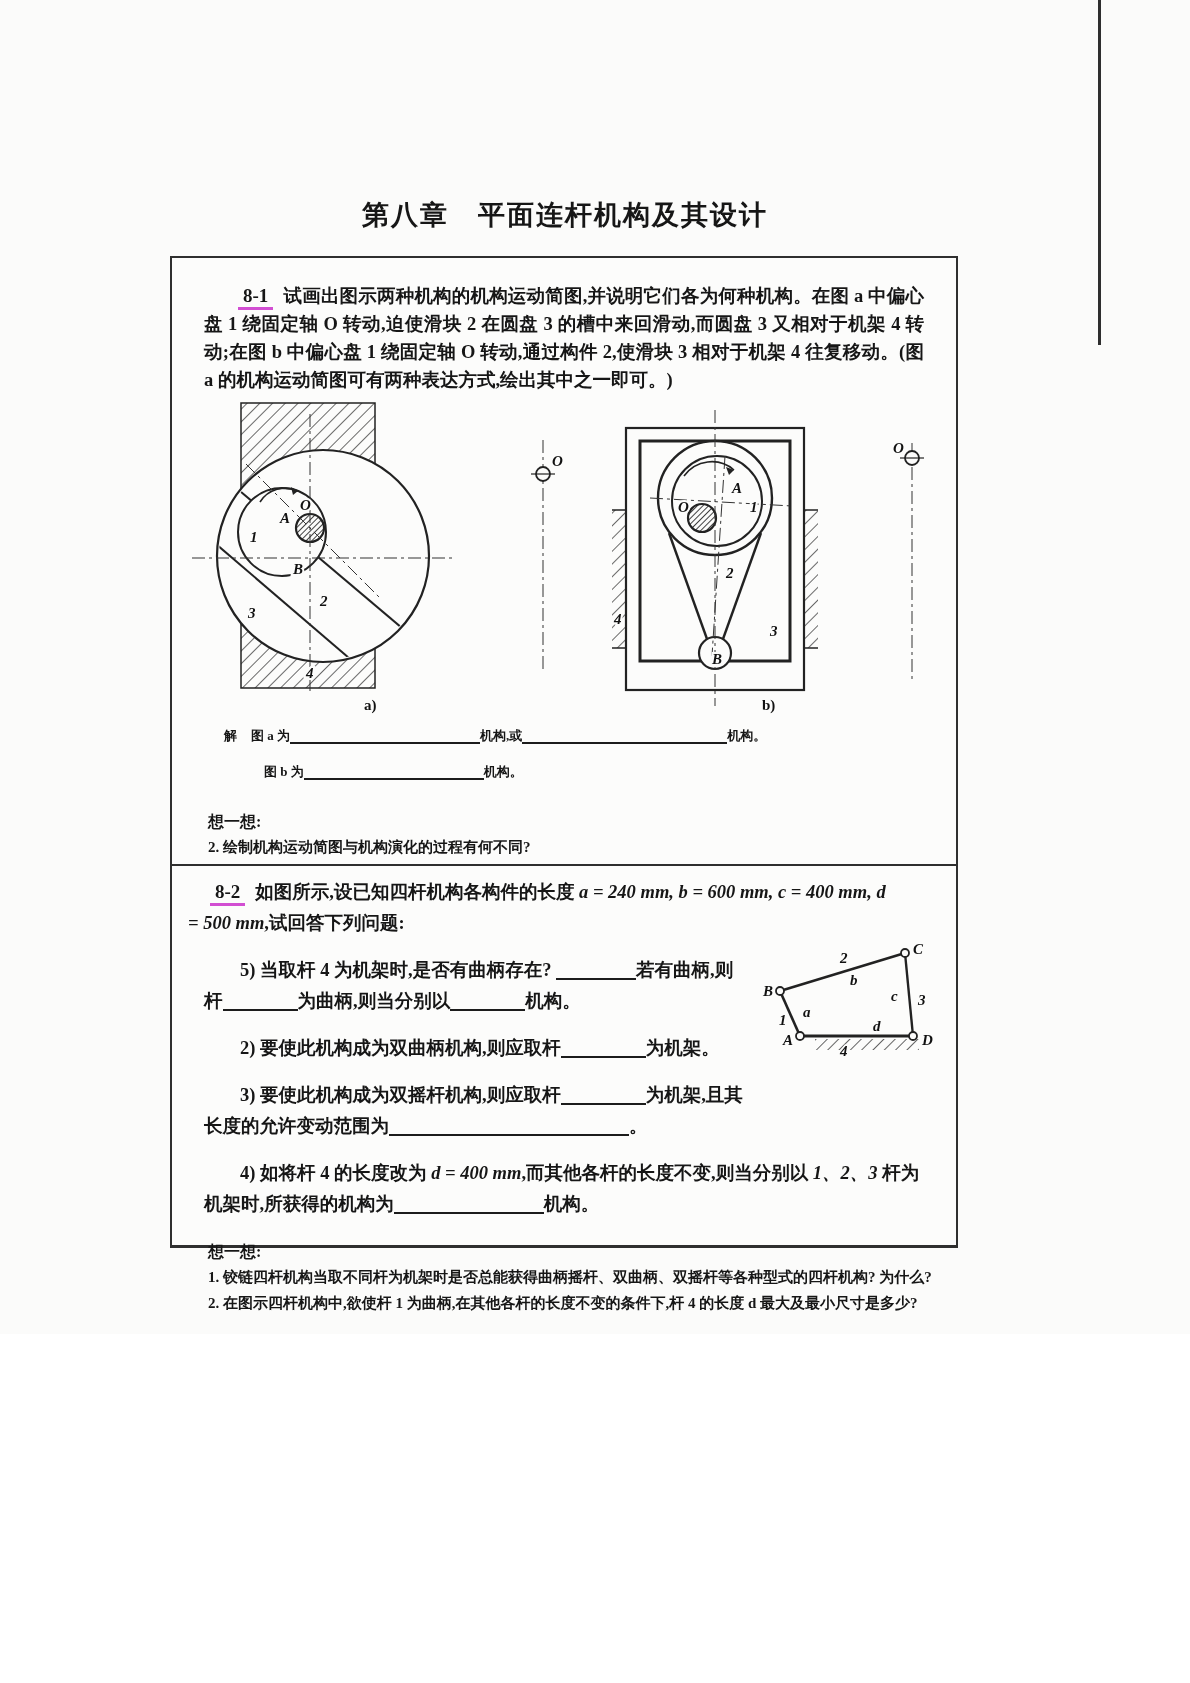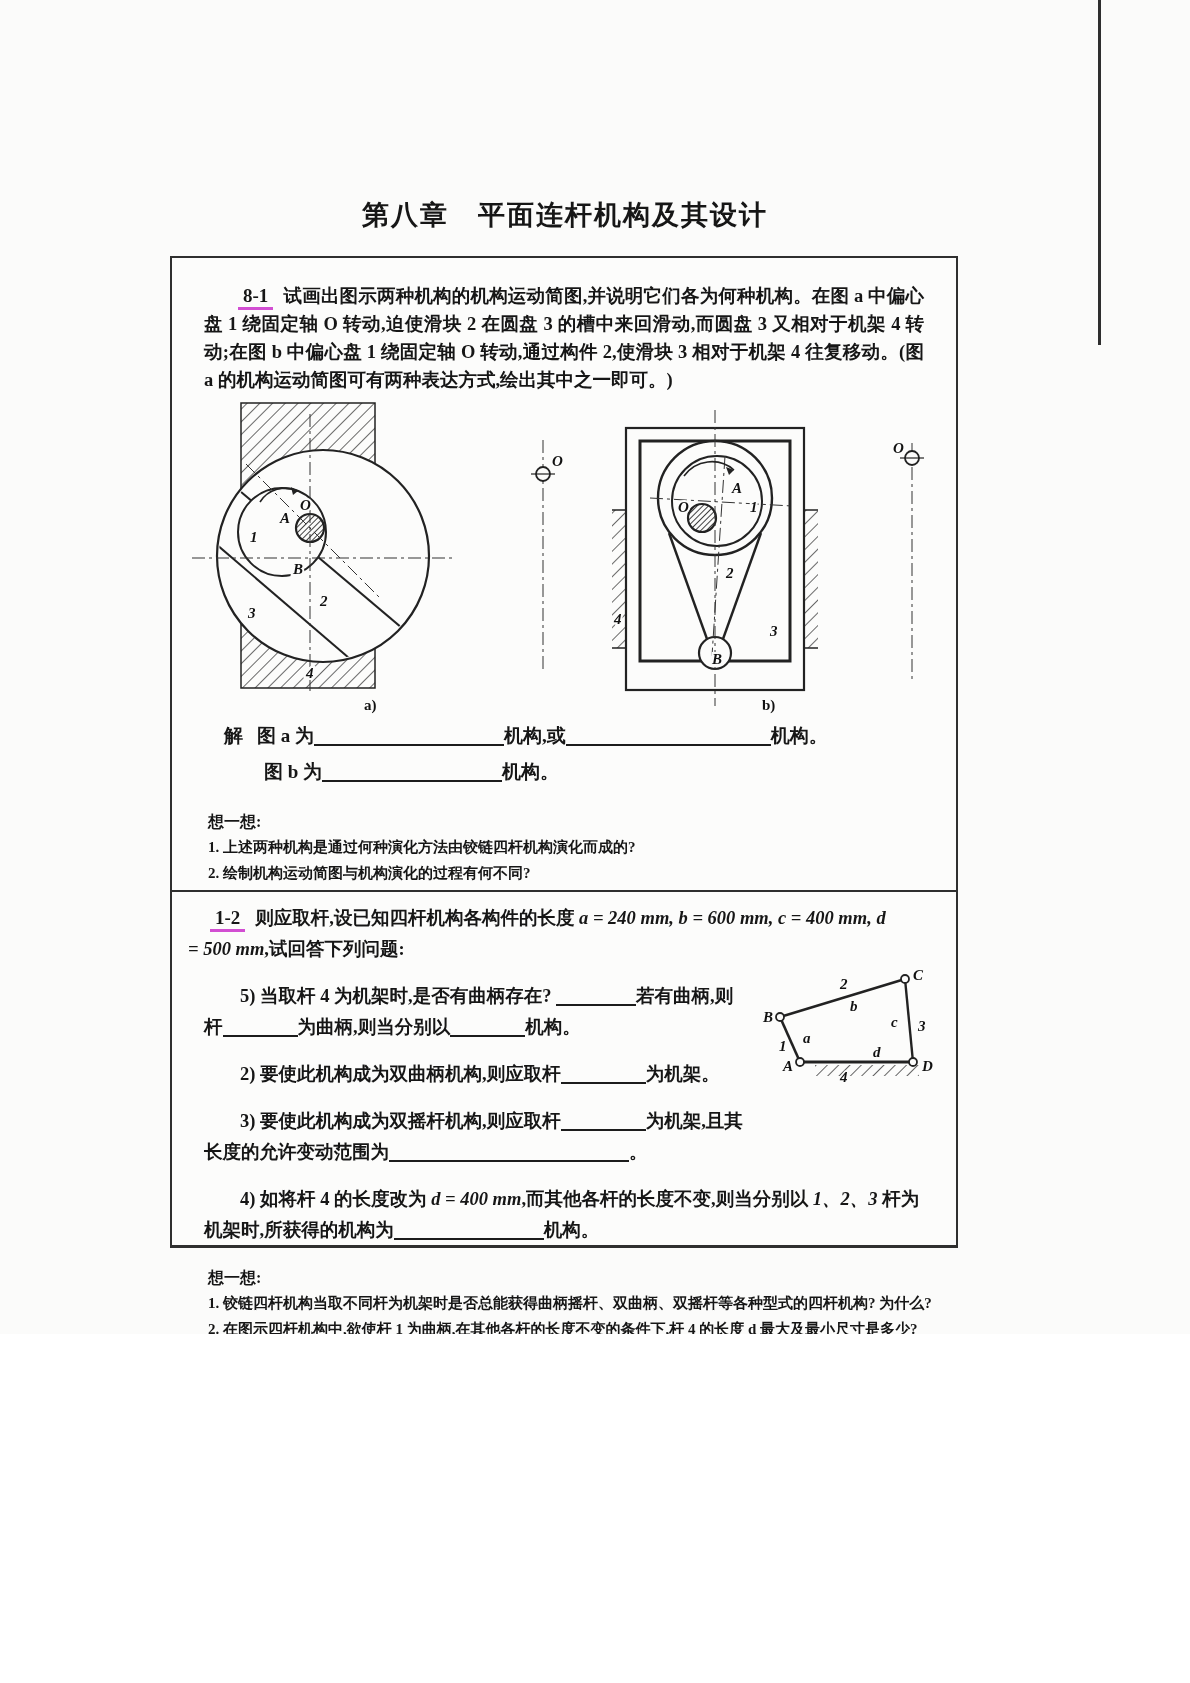--- a/index.html
+++ b/index.html
@@ -11,21 +11,21 @@
   .box{position:absolute;left:170px;top:256px;width:788px;height:992px;
        border:2px solid #2f2f2f;border-bottom-width:3px;box-sizing:border-box;background:#fcfcfb;}
   .sec{padding:8px 16px 4px 16px;}
   .sec2{border-top:2px solid #2f2f2f;padding:10px 16px 6px 16px;}
   p{margin:16px;}
   .stmt{font-size:18.5px;line-height:28px;text-align:justify;font-weight:bold;text-indent:34px;margin-bottom:4px;}
   .num{font-weight:bold;font-size:19px;border-bottom:3px solid #d24ed2;padding:0 5px 1px 5px;margin-right:10px;}
   .figrow{position:relative;height:320px;}
   .figa{position:absolute;left:0;top:0;}
   .figb{position:absolute;left:424px;top:0;}
-  .sol{font-size:19px;line-height:36px;font-weight:bold;margin-left:36px;}
+  .sol{font-size:13px;line-height:36px;font-weight:bold;margin-left:36px;}
   .sol-label{margin-right:14px;}
   .sol-line2{margin-left:40px;}
   .bl{display:inline-block;border-bottom:2px solid #1c1c1c;height:22px;vertical-align:-4px;}
   .w190{width:190px;} .w205{width:205px;} .w180{width:180px;}
   .w80{width:80px;} .w75{width:75px;} .w85{width:85px;} .w240{width:240px;} .w150{width:150px;}
   .think{margin-top:20px;}
   .think-label{font-size:16px;font-weight:bold;line-height:24px;margin-left:20px;}
   .think-item{font-size:15px;font-weight:bold;line-height:26px;margin-left:20px;}
   .line{font-size:18.5px;line-height:31px;font-weight:bold;}
   .nowrap{white-space:nowrap;}
@@ -167,27 +167,26 @@
         </svg>
       </div>
 
       <div class="sol">
         <div><span class="sol-label">解</span><span>图 a 为</span><span class="bl w190"></span><span>机构,或</span><span class="bl w205"></span><span>机构。</span></div>
         <div class="sol-line2"><span>图 b 为</span><span class="bl w180"></span><span>机构。</span></div>
       </div>
 
       <div class="think">
         <div class="think-label">想一想:</div>
-        <div class="think-item">1. 上述两种机构是通过何种演化方法由铰链四杆机构演化而成的?</div>
         <div class="think-item">2. 绘制机构运动简图与机构演化的过程有何不同?</div>
       </div>
     </div>
 
     <div class="sec2">
-      <div class="line nowrap"><span style="display:inline-block;width:22px;"></span><span class="num">1-2</span><span>则应取杆,设已知四杆机构各构件的长度 </span><span class="math">a = 240 mm, b = 600 mm, c = 400 mm, d</span></div>
+      <div class="line nowrap"><span style="display:inline-block;width:22px;"></span><span class="num">8-2</span><span>如图所示,设已知四杆机构各构件的长度 </span><span class="math">a = 240 mm, b = 600 mm, c = 400 mm, d</span></div>
       <div class="line"><span class="math">= 500 mm</span><span>,试回答下列问题:</span></div>
 
       <svg class="fourbar" width="185" height="118" viewBox="0 0 185 118">
         <defs>
           <pattern id="pg" width="8" height="8" patternUnits="userSpaceOnUse" patternTransform="rotate(45)">
             <line x1="0" y1="0" x2="0" y2="8" stroke="#222" stroke-width="1.4"></line>
           </pattern>
         </defs>
         <rect x="60" y="98" width="104" height="11" fill="url(#pg)"></rect>
         <line x1="45" y1="95" x2="158" y2="95" class="sk" stroke-width="3"></line>

